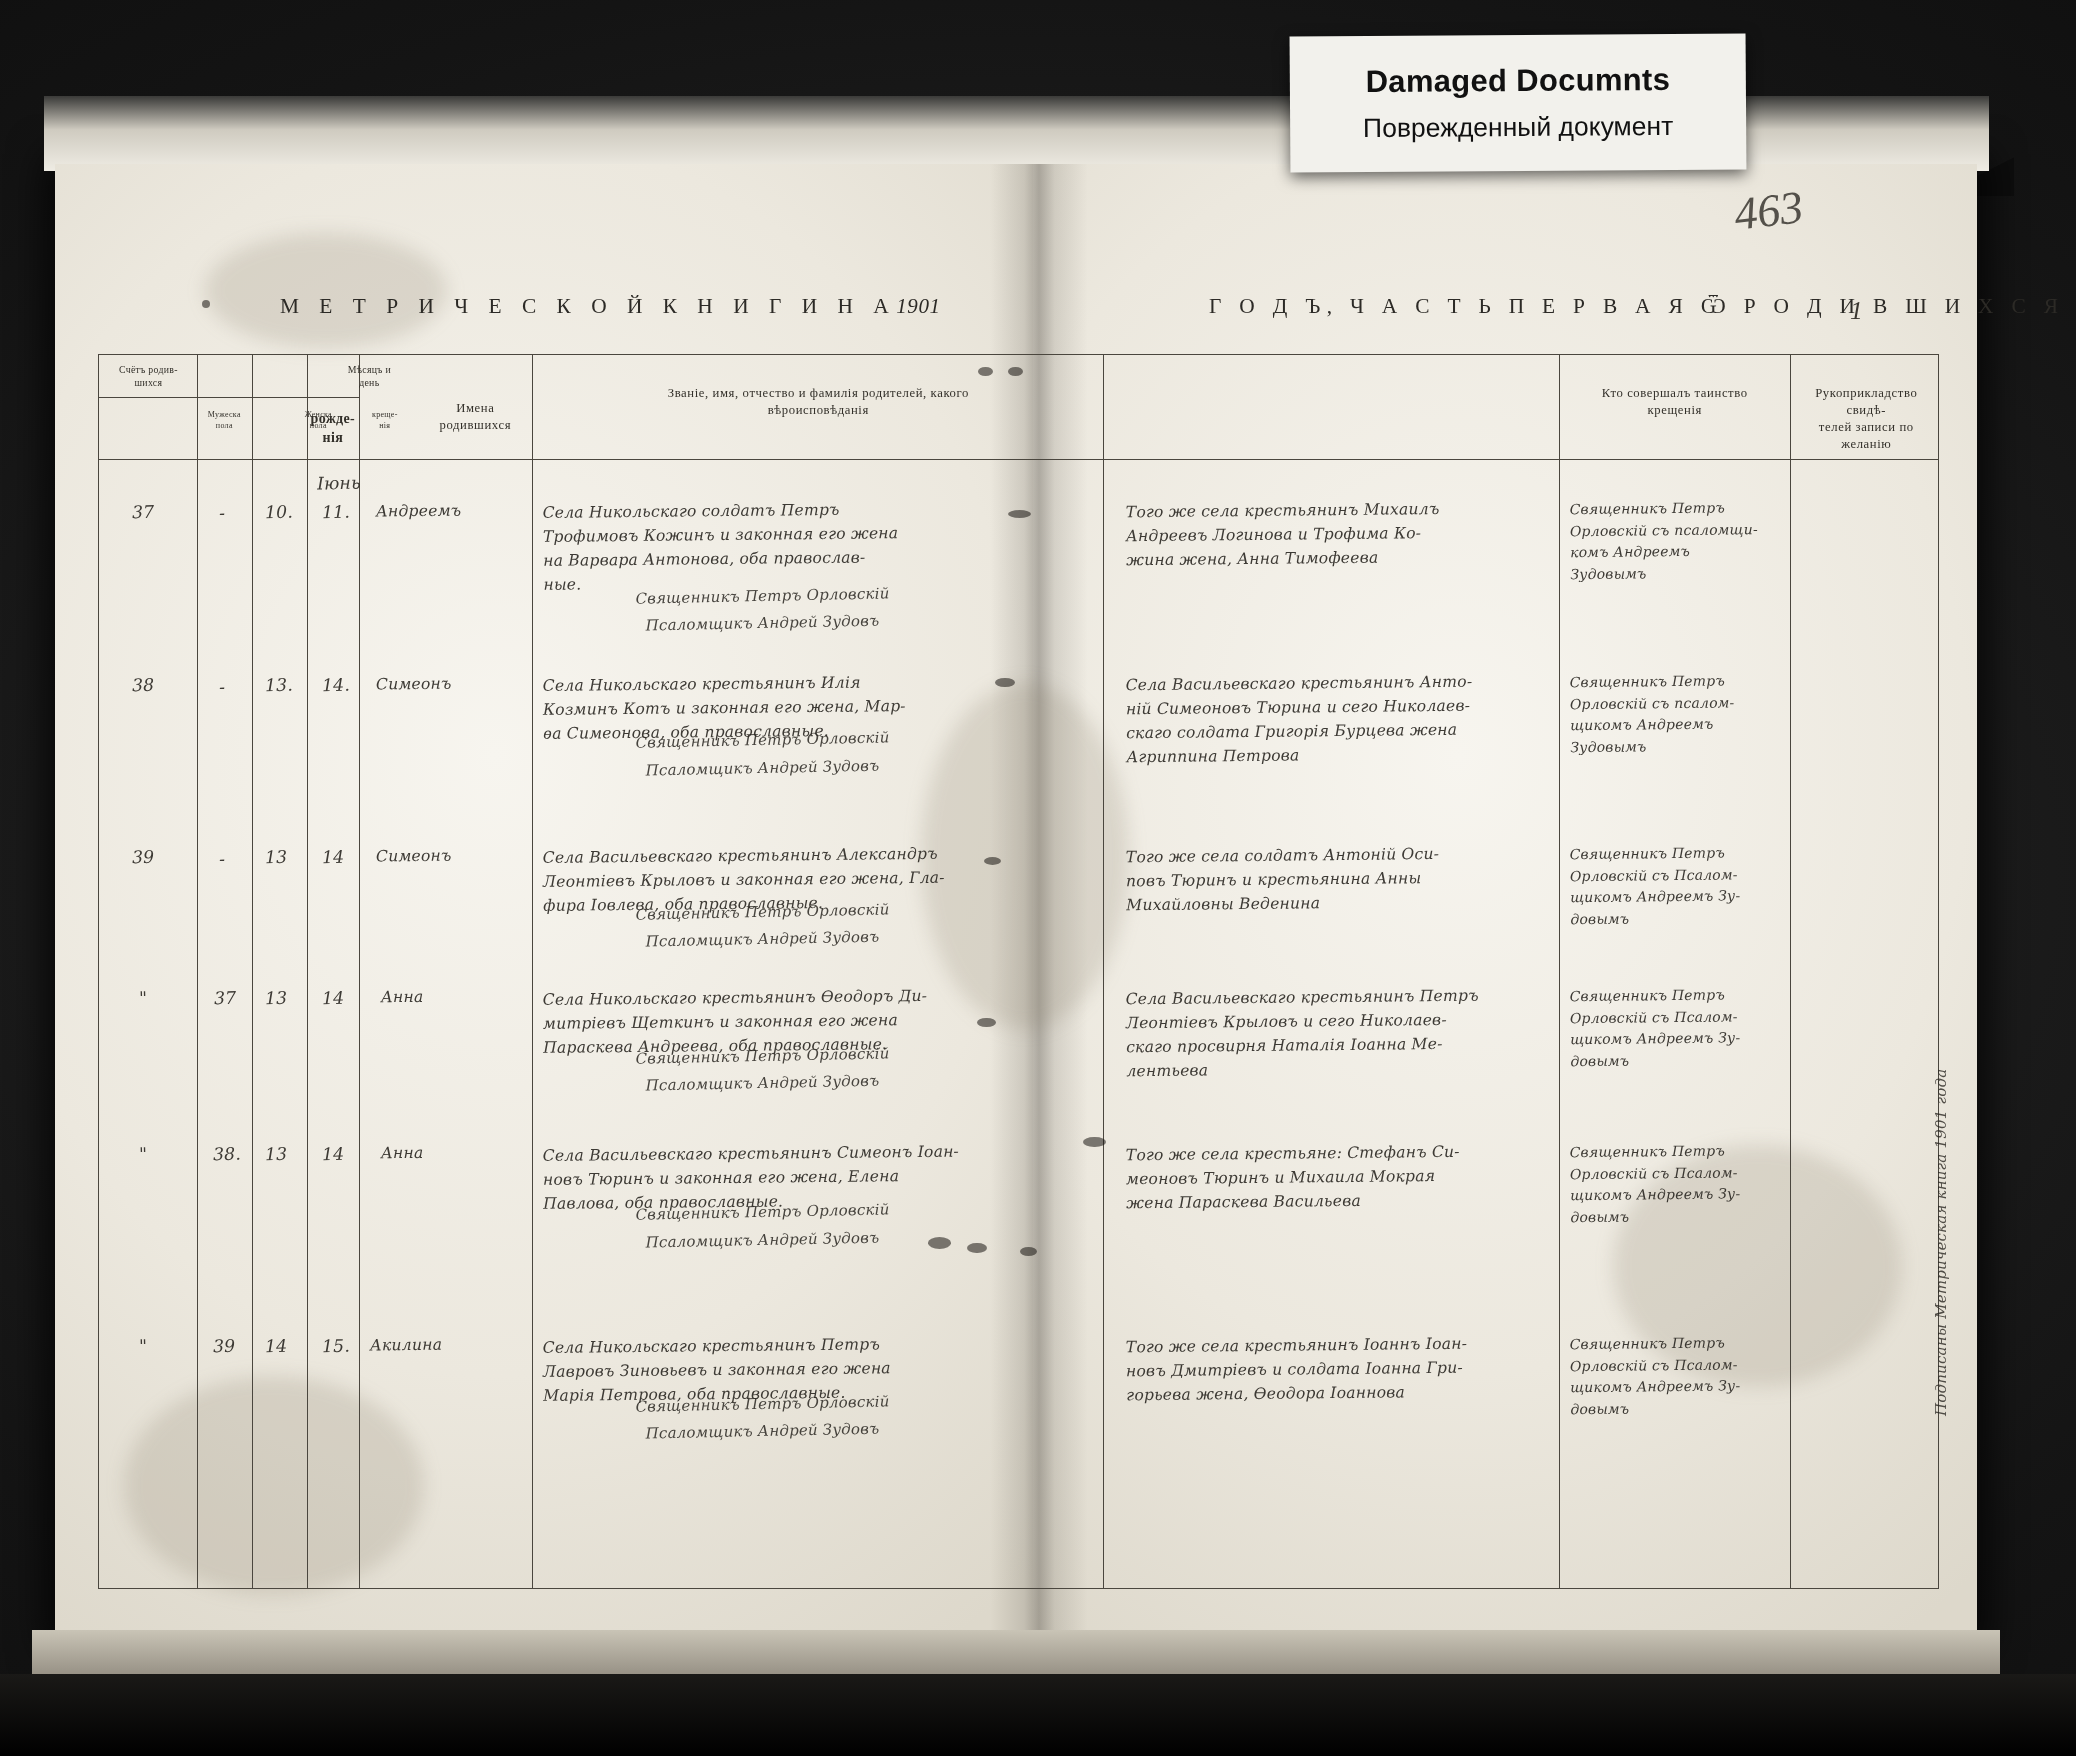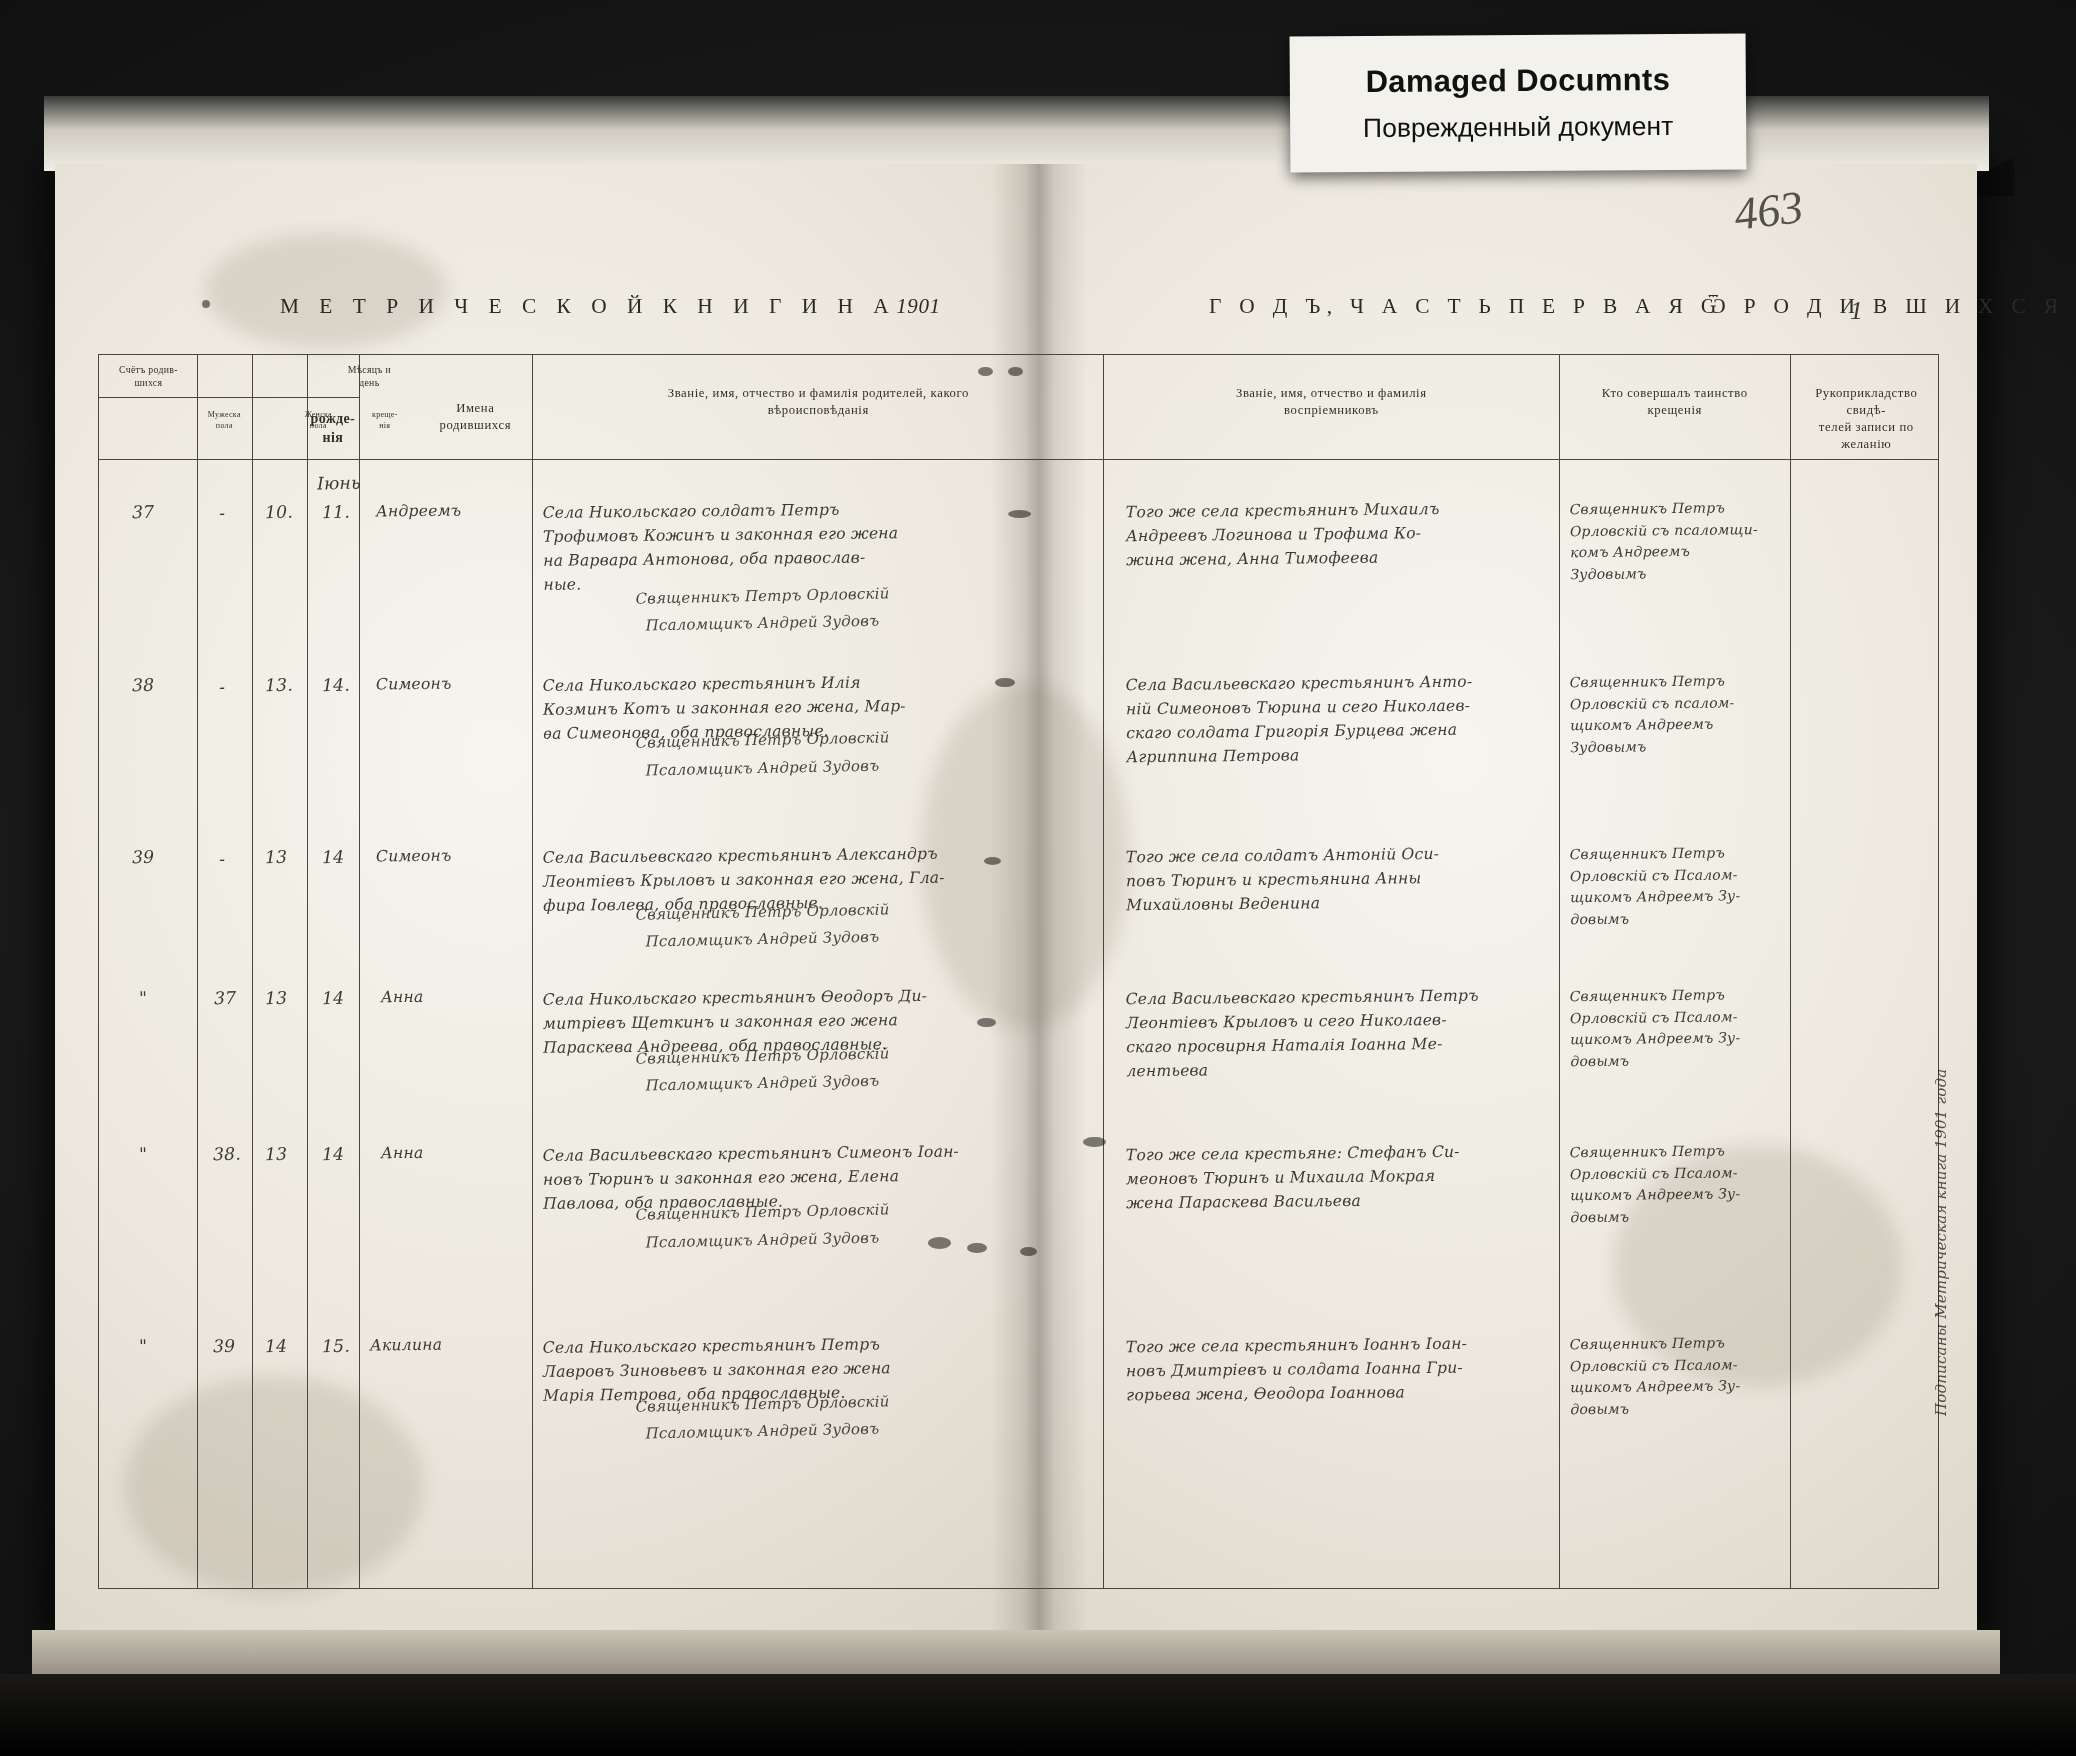--- a/index.html
+++ b/index.html
@@ -288,22 +288,20 @@
 пола</div>
       <div class="colhdr small" style="left:210px;top:8px;width:121px;white-space:pre-line;">Мѣсяцъ и
 день</div>
       <div class="colhdr small" style="left:210px;top:55px;width:48px;white-space:pre-line;font-size:14px;font-weight:bold;">рожде-
 нія</div>
       <div class="colhdr small" style="left:262px;top:55px;width:48px;white-space:pre-line;font-size:8px;">креще-
 нія</div>
       <div class="colhdr" style="left:323px;top:45px;width:107px;">Имена родившихся</div>
       <div class="colhdr" style="left:440px;top:30px;width:559px;white-space:pre-line;">Званіе, имя, отчество и фамилія родителей, какого
 вѣроисповѣданія</div>
-      <div class="colhdr" style="left:1011px;top:30px;width:443px;white-space:pre-line;">Званіе, имя, отчество и фамилія
-воспріемниковъ</div>
       <div class="colhdr" style="left:1466px;top:30px;width:220px;white-space:pre-line;">Кто совершалъ таинство
 крещенія</div>
       <div class="colhdr" style="left:1697px;top:30px;width:141px;white-space:pre-line;">Рукоприкладство свидѣ-
 телей записи по желанію</div>
 
       <div class="hw num" style="left:218px;top:115px;">Іюнь</div>
 
       <div class="hw num" style="left:33px;top:144px;">37</div>
       <div class="hw num" style="left:120px;top:145px;">-</div>
       <div class="hw num" style="left:166px;top:144px;">10.</div>

